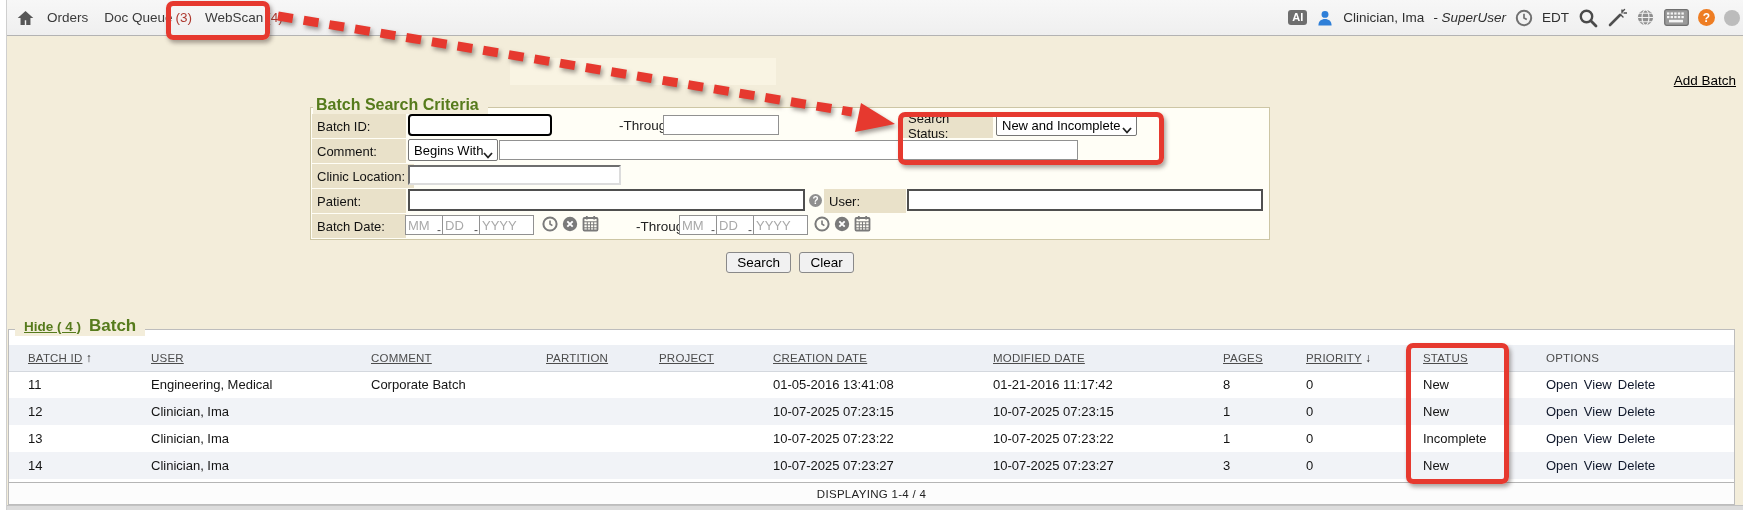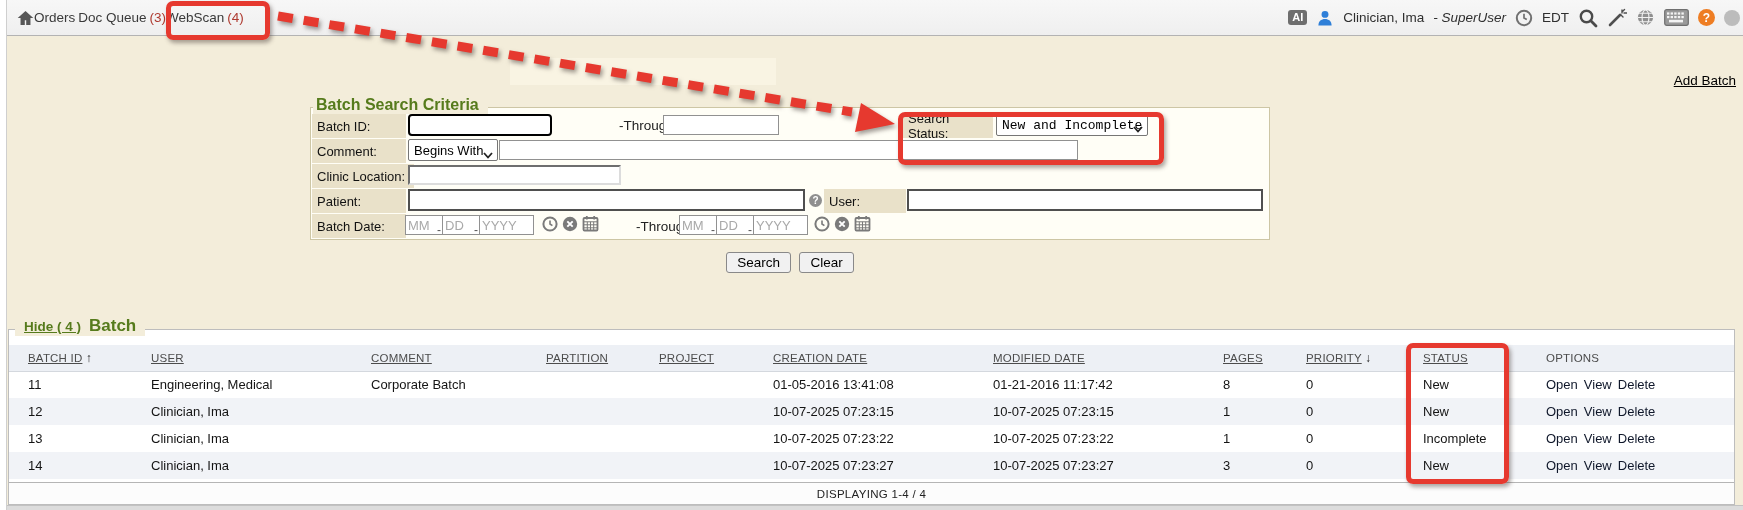--- a/index.html
+++ b/index.html
@@ -8,21 +8,21 @@
     position: relative; width: 1743px; height: 510px; overflow: hidden;
     background: #f3edda; font-family: "Liberation Sans", sans-serif;
   }
   .left-strip { position: absolute; left: 0; top: 0; width: 7px; height: 100%;
     background: #fff; border-right: 1px solid #cfcfcf; z-index: 6; }
 
   
   .topnav { position: absolute; left: 7px; top: 0; width: 1736px; height: 36px;
     background: linear-gradient(#f7f7f7, #efefef); border-bottom: 1px solid #b3b3b3;
     display: flex; align-items: center; z-index: 10; }
-  .nav-left { display: flex; align-items: center; padding-left: 10px;
+  .nav-left { display: flex; align-items: center; gap: 13px; padding-left: 10px;
     font-size: 13.5px; color: #3a3a3a; text-align: right; }
   .nav-item { display: flex; gap: 3px; cursor: pointer; white-space: nowrap; }
   .nav-count { color: #ae3a30; }
   .nav-right { margin-left: auto; display: flex; align-items: center; gap: 9px;
     padding-right: 3px; font-size: 13.5px; color: #2f2f2f; }
   .ai-badge { background: #6e6e6e; color: #fff; font-weight: bold; font-size: 11px;
     padding: 2px 4px; border-radius: 3px; line-height: 1; }
   .role { font-style: italic; }
   .help-circle { width: 17px; height: 17px; border-radius: 50%; background: #ee7d23;
     color: #fff; font-weight: bold; font-size: 12px; display: flex; align-items: center;
@@ -192,21 +192,21 @@
   <a class="add-batch">Add Batch</a>
 
   <section class="criteria">
     <div class="cp-legend">Batch Search Criteria</div>
 
     <div class="clabel" style="left:1px; top:6px; width:94px;">Batch ID:</div>
     <input class="cin focused" style="left: 97px; top: 6px; width: 144px;">
     <span class="through" style="left:283px; top:10px;">-Through-</span>
     <input class="cin" style="left: 352px; top: 7px; width: 116px;">
     <div class="clabel" style="left:592px; top:6px; width:90px;">Search Status:</div>
-    <div class="fselect" style="left:685px; top:6px; width:152px;font-family:Liberation Mono, monospace;">
+    <div class="fselect" style="left:685px; top:6px; width:141px;">
       <span>New and Incomplete</span>
       <span class="chev">
         <svg width="10" height="7" viewBox="0 0 10 7">
             <path d="M1 1 L5 5.5 L9 1" fill="none" stroke="#222" stroke-width="1.8"></path>
           </svg>
       </span>
     </div>
 
     <div class="clabel" style="left:1px; top:31px; width:94px;">Comment:</div>
     <div class="fselect" style="left:97px; top:31px; width:90px;">

